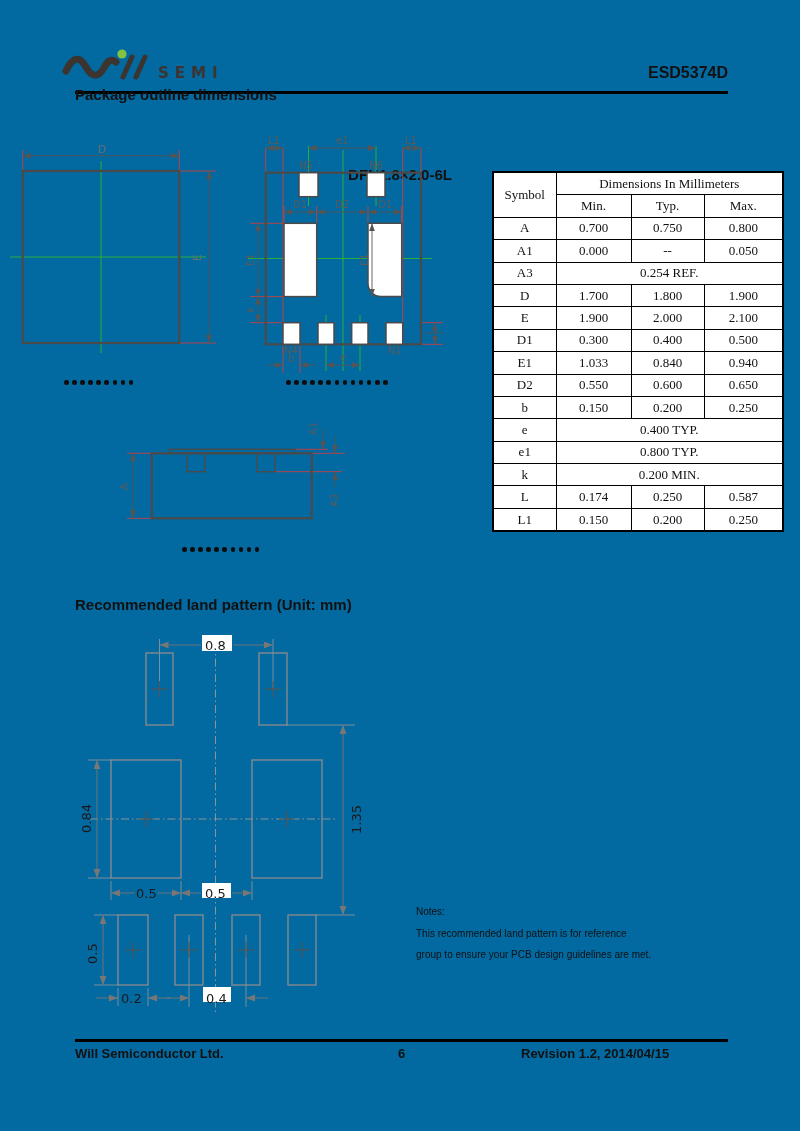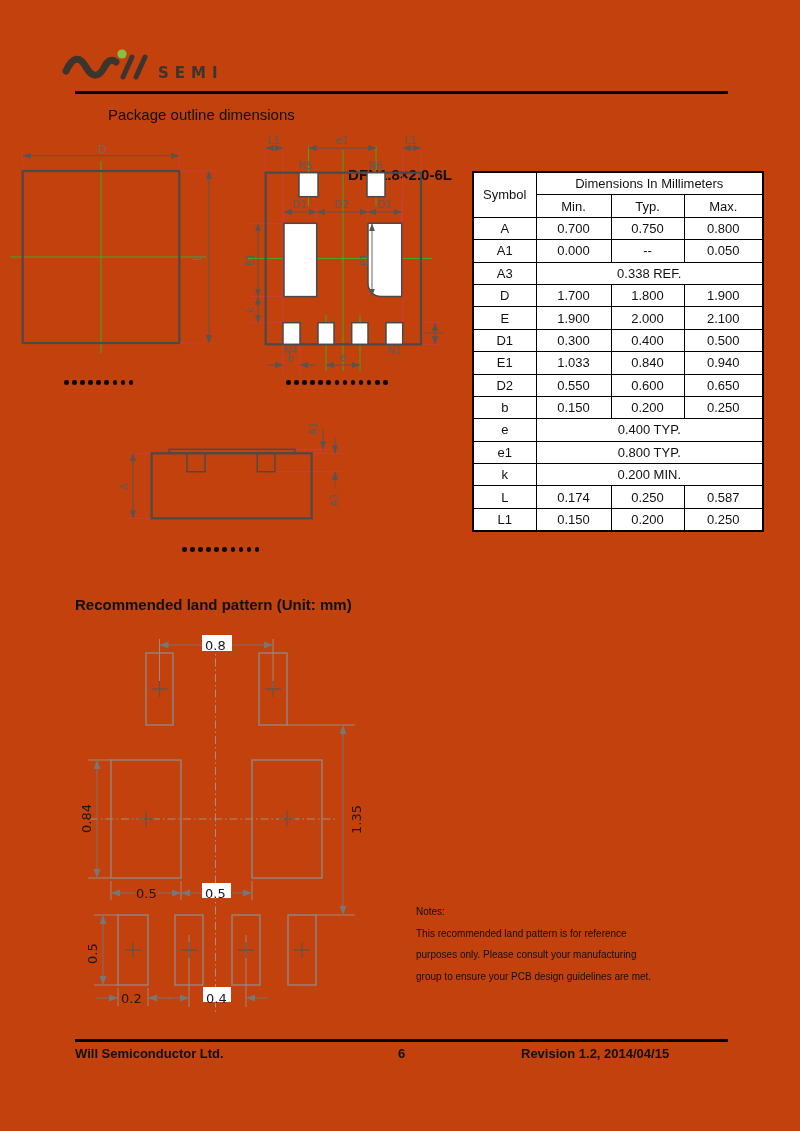--- a/index.html
+++ b/index.html
@@ -5,29 +5,29 @@
   :root{
     --red:#cc4040;
     --green:#2eb82e;
     --ink:#111;
     --draw:#4a4a4a;
     --dim:#555;
     --lp:#8d8d8d;
     --lpdim:#777;
   }
   html,body{margin:0;padding:0;background:#e8e8e8;}
-  #page{position:relative;width:800px;height:1131px;background:#c2410c;margin:0 auto;
+  #page{position:relative;width:800px;height:1131px;background:#0369a1;margin:0 auto;
         font-family:"Liberation Sans",sans-serif;color:var(--ink);overflow:hidden;}
   .abs{position:absolute;}
   
   #logo{left:60px;top:46px;}
   #part-number{left:500px;top:64px;width:228px;text-align:right;font-size:16px;font-weight:bold;}
   .rule{height:2.5px;background:#000;left:75px;width:653px;}
   #header-rule{top:91px;}
-  #sec1-title{left:75px;top:106px;font-size:15px;font-weight:normal;margin-left:33px;}
+  #sec1-title{left:75px;top:86px;font-size:15px;font-weight:bold;}
   #pkg-name{left:280px;top:118px;width:240px;text-align:center;font-size:15px;font-weight:bold;margin-top:48px;}
   
   svg text{font-family:"DejaVu Sans",sans-serif;}
   .outline{fill:none;stroke:var(--draw);stroke-width:2.2;}
   .pad{fill:#fff;stroke:var(--draw);stroke-width:1.5;}
   .thin{fill:none;stroke:var(--draw);stroke-width:1.4;}
   .redl{stroke:var(--red);stroke-width:0.9;fill:none;}
   .greenl{stroke:var(--green);stroke-width:0.9;fill:none;}
   .diml{stroke:var(--dim);stroke-width:0.9;fill:none;}
   .lbl{font-size:10.5px;fill:#6e6e6e;}
@@ -36,21 +36,21 @@
   .lp-shape{fill:none;stroke:var(--lp);stroke-width:1.3;}
   .lp-dim{stroke:var(--lpdim);stroke-width:0.9;fill:none;}
   .lp-cl{stroke:#9a9a9a;stroke-width:0.8;fill:none;}
   .lp-cld{stroke:#9a9a9a;stroke-width:0.9;fill:none;stroke-dasharray:8 3 1.5 3;}
   .cross{stroke:#555;stroke-width:1.1;}
   .lpt{font-size:13px;fill:#1a1a1a;}
   
   .dots{display:flex;gap:3.6px;align-items:center;}
   .dots span{width:4.5px;height:4.5px;border-radius:50%;background:#0d0d0d;display:block;}
   
-  #dim-table{left:472px;top:171px;}
+  #dim-table{left:492px;top:171px;font-family:Liberation Serif, serif;}
   #dim-table table{border-collapse:collapse;border:2.2px solid #000;font-size:13px;}
   #dim-table td,#dim-table th{border:1.6px solid #000;text-align:center;vertical-align:middle;
       padding:0;height:21.4px;font-weight:normal;background:#fff;}
   
   #sec2-title{left:75px;top:596px;font-size:15px;font-weight:bold;}
   #notes{left:416px;top:901px;font-size:10px;line-height:21.5px;width:330px;}
   
   #footer-rule{top:1039px;}
   #footer{left:75px;top:1046px;width:653px;font-size:13px;font-weight:bold;display:flex;gap:16px;}
   #footer .fl{flex:1;text-align:left;}
@@ -64,20 +64,21 @@
 
   <div class="abs" id="logo">
     <svg width="190" height="44" viewBox="0 0 190 44">
       <path d="M6,25 C13,10 20,10 26,21 C32,32 39,32 45,20 C48,14 52,13 56,16" fill="none" stroke="#3b342f" stroke-width="7" stroke-linecap="round"></path>
       <circle cx="62" cy="8" r="4.6" fill="#82c341"></circle>
       <path d="M63,31 L72,11" fill="none" stroke="#3b342f" stroke-width="5" stroke-linecap="round"></path>
       <path d="M76,31 L85,11" fill="none" stroke="#3b342f" stroke-width="5" stroke-linecap="round"></path>
       <text x="98" y="32" font-size="15" font-weight="bold" letter-spacing="6" fill="#3b342f">SEMI</text>
     </svg>
   </div>
+  <div class="abs" id="part-number">ESD5374D</div>
   <div class="abs rule" id="header-rule"></div>
   <div class="abs" id="sec1-title">Package outline dimensions</div>
   <div class="abs" id="pkg-name">DFN1.8×2.0-6L</div>
 
   <svg class="abs" style="left:10px;top:145px;" width="225" height="215" viewBox="0 0 225 215">
     <defs>
       <marker id="tv-a" markerWidth="9" markerHeight="7" refX="8" refY="3" orient="auto" markerUnits="userSpaceOnUse">
         <path d="M0,0 L8,3 L0,6 Z" fill="#555"></path>
       </marker>
       <marker id="tv-as" markerWidth="9" markerHeight="7" refX="8" refY="3" orient="auto-start-reverse" markerUnits="userSpaceOnUse">
@@ -280,21 +281,21 @@
           <td>0.800</td>
         </tr>
         <tr>
           <td>A1</td>
           <td>0.000</td>
           <td>--</td>
           <td>0.050</td>
         </tr>
         <tr>
           <td>A3</td>
-          <td colspan="3">0.338 REF.</td>
+          <td colspan="3">0.254 REF.</td>
         </tr>
         <tr>
           <td>D</td>
           <td>1.700</td>
           <td>1.800</td>
           <td>1.900</td>
         </tr>
         <tr>
           <td>E</td>
           <td>1.900</td>
@@ -440,21 +441,20 @@
 
     <line class="lp-dim" x1="112" y1="373" x2="134" y2="373" marker-end="url(#lp-a)"></line>
     <line class="lp-dim" x1="213" y1="373" x2="191" y2="373" marker-end="url(#lp-a)"></line>
     <rect x="148" y="362" width="28" height="15" fill="#fff"></rect>
     <text class="lpt" x="151" y="378">0.4</text>
   </svg>
 
   <div class="abs" id="notes">
     <div>Notes:</div>
     <div>This recommended land pattern is for reference</div>
-    <div>purposes only. Please consult your manufacturing</div>
     <div>group to ensure your PCB design guidelines are met.</div>
   </div>
 
   <div class="abs rule" id="footer-rule"></div>
   <div class="abs" id="footer">
     <div class="fl">Will Semiconductor Ltd.</div>
     <div class="fc">6</div>
     <div class="fr">Revision 1.2, 2014/04/15</div>
   </div>
 

